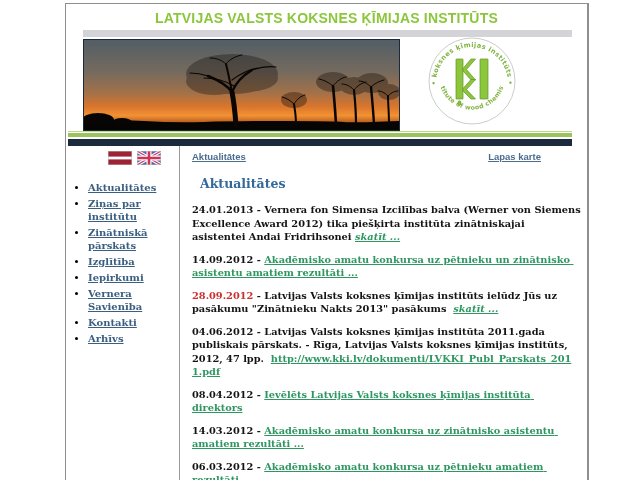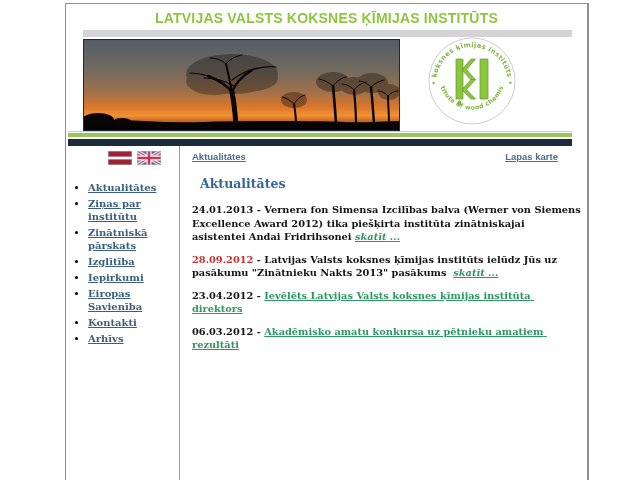--- a/index.html
+++ b/index.html
@@ -24,21 +24,21 @@
   .flags{margin:5px 0 0 42px;display:flex;gap:5px;}
   .flags a{display:block;line-height:0;}
   .menu{margin:16px 0 0 0;padding:0 0 0 22px;list-style:disc;color:#000;}
   .menu li{margin-bottom:3px;font-size:10px;line-height:13px;}
   .menu a{font-family:"DejaVu Serif","Liberation Serif",serif;font-weight:bold;
         font-size:10px;color:var(--sidebar-link,#3A5F80);text-decoration:underline;}
   .main{flex:1;min-width:0;padding:0 6px 0 12px;}
   .crumb-row{display:flex;justify-content:space-between;margin-top:5px;}
   .crumb-row a{font-size:9.5px;font-weight:bold;color:var(--crumb-link,#4C6B8F);
         text-decoration:underline;}
-  .crumb-row .sitemap{margin-right:23px;}
+  .crumb-row .sitemap{margin-right:40px;}
   h2.heading{margin:14px 0 0 8px;font-family:"DejaVu Serif","Liberation Serif",serif;
         font-size:12.5px;color:var(--heading-blue,#33689B);}
   .news{margin-top:12px;font-family:"DejaVu Serif","Liberation Serif",serif;
         font-size:9.8px;font-weight:bold;line-height:13.5px;color:#141414;}
   .news p{margin:0 0 9px 0;white-space:pre-wrap;}
   .news a{color:var(--link-green,#2E9660);}
   .news a.it{font-style:italic;}
   .news a.brk{word-break:break-all;}
   .date.red{color:var(--date-red,#CC2E2E);}
 </style>
@@ -161,33 +161,36 @@
             <rect x="0.25" y="0.25" width="23.5" height="13.5" fill="none" stroke="#bbbbbb" stroke-width="0.5"></rect>
           </svg>
         </a>
       </div>
       <ul class="menu" id="sidebar-menu">
           <li><a href="#">Aktualitātes</a></li>
           <li><a href="#">Ziņas par institūtu</a></li>
           <li><a href="#">Zinātniskā pārskats</a></li>
           <li><a href="#">Izglītība</a></li>
           <li><a href="#">Iepirkumi</a></li>
-          <li><a href="#">Eiropas Savienība</a></li>
+          <li><a href="#">Vernera Savienība</a></li>
           <li><a href="#">Kontakti</a></li>
           <li><a href="#">Arhīvs</a></li>
         </ul>
     </div>
 
     <div class="main">
       <div class="crumb-row">
         <a href="#">Aktualitātes</a>
         <a href="#" class="sitemap">Lapas karte</a>
       </div>
       <h2 class="heading">Aktualitātes</h2>
       <div class="news" id="news-list">
           <p><span class="date">24.01.2013</span><span> - Vernera fon Simensa Izcilības balva (Werner von Siemens Excellence Award 2012) tika piešķirta institūta zinātniskajai asistentei Andai Fridrihsonei </span><a href="#" class="it ">skatīt ...</a></p>
+          <p><span class="date">14.09.2012</span><span> - </span><a href="#" class="">Akadēmisko amatu konkursa uz pētnieku un zinātnisko asistentu amatiem rezultāti ...</a></p>
           <p><span class="date red">28.09.2012</span><span> - Latvijas Valsts koksnes ķīmijas institūts ielūdz Jūs uz pasākumu "Zinātnieku Nakts 2013" pasākums  </span><a href="#" class="it ">skatīt ...</a></p>
-          <p><span class="date">23.04.2012</span><span> - </span><a href="#" class="">Ievēlēts Latvijas Valsts koksnes ķīmijas institūta direktors</a></p>
+          <p><span class="date">04.06.2012</span><span> - Latvijas Valsts koksnes ķīmijas institūta 2011.gada publiskais pārskats. - Rīga, Latvijas Valsts koksnes ķīmijas institūts, 2012, 47 lpp.  </span><a href="#" class="brk">http://www.kki.lv/dokumenti/LVKKI_Publ_Parskats_2011.pdf</a></p>
+          <p><span class="date">08.04.2012</span><span> - </span><a href="#" class="">Ievēlēts Latvijas Valsts koksnes ķīmijas institūta direktors</a></p>
+          <p><span class="date">14.03.2012</span><span> - </span><a href="#" class="">Akadēmisko amatu konkursa uz zinātnisko asistentu amatiem rezultāti ...</a></p>
           <p><span class="date">06.03.2012</span><span> - </span><a href="#" class="">Akadēmisko amatu konkursa uz pētnieku amatiem rezultāti</a></p>
         </div>
     </div>
   </div>
 </div>
 
 </body></html>

